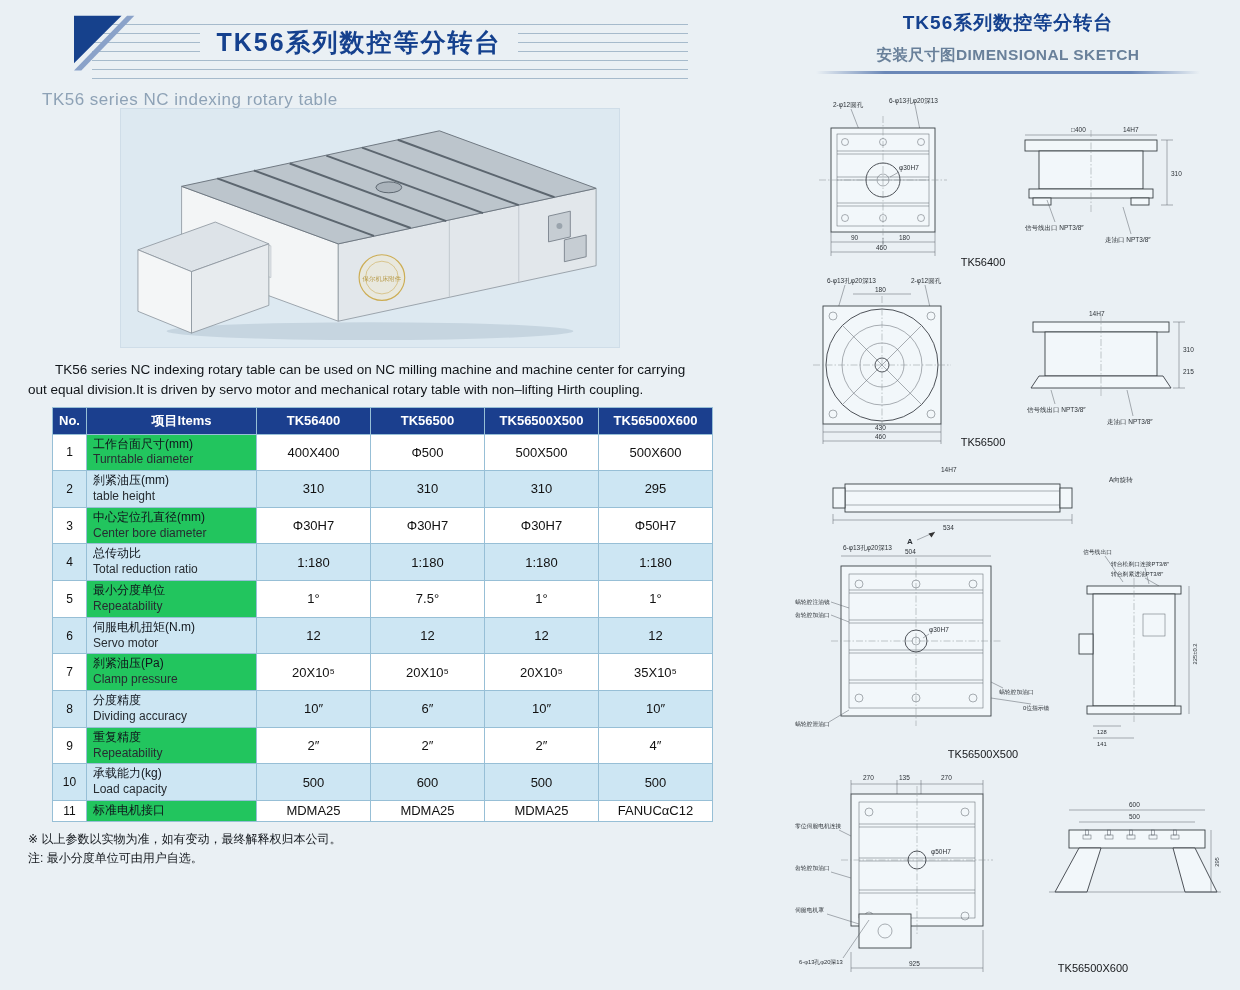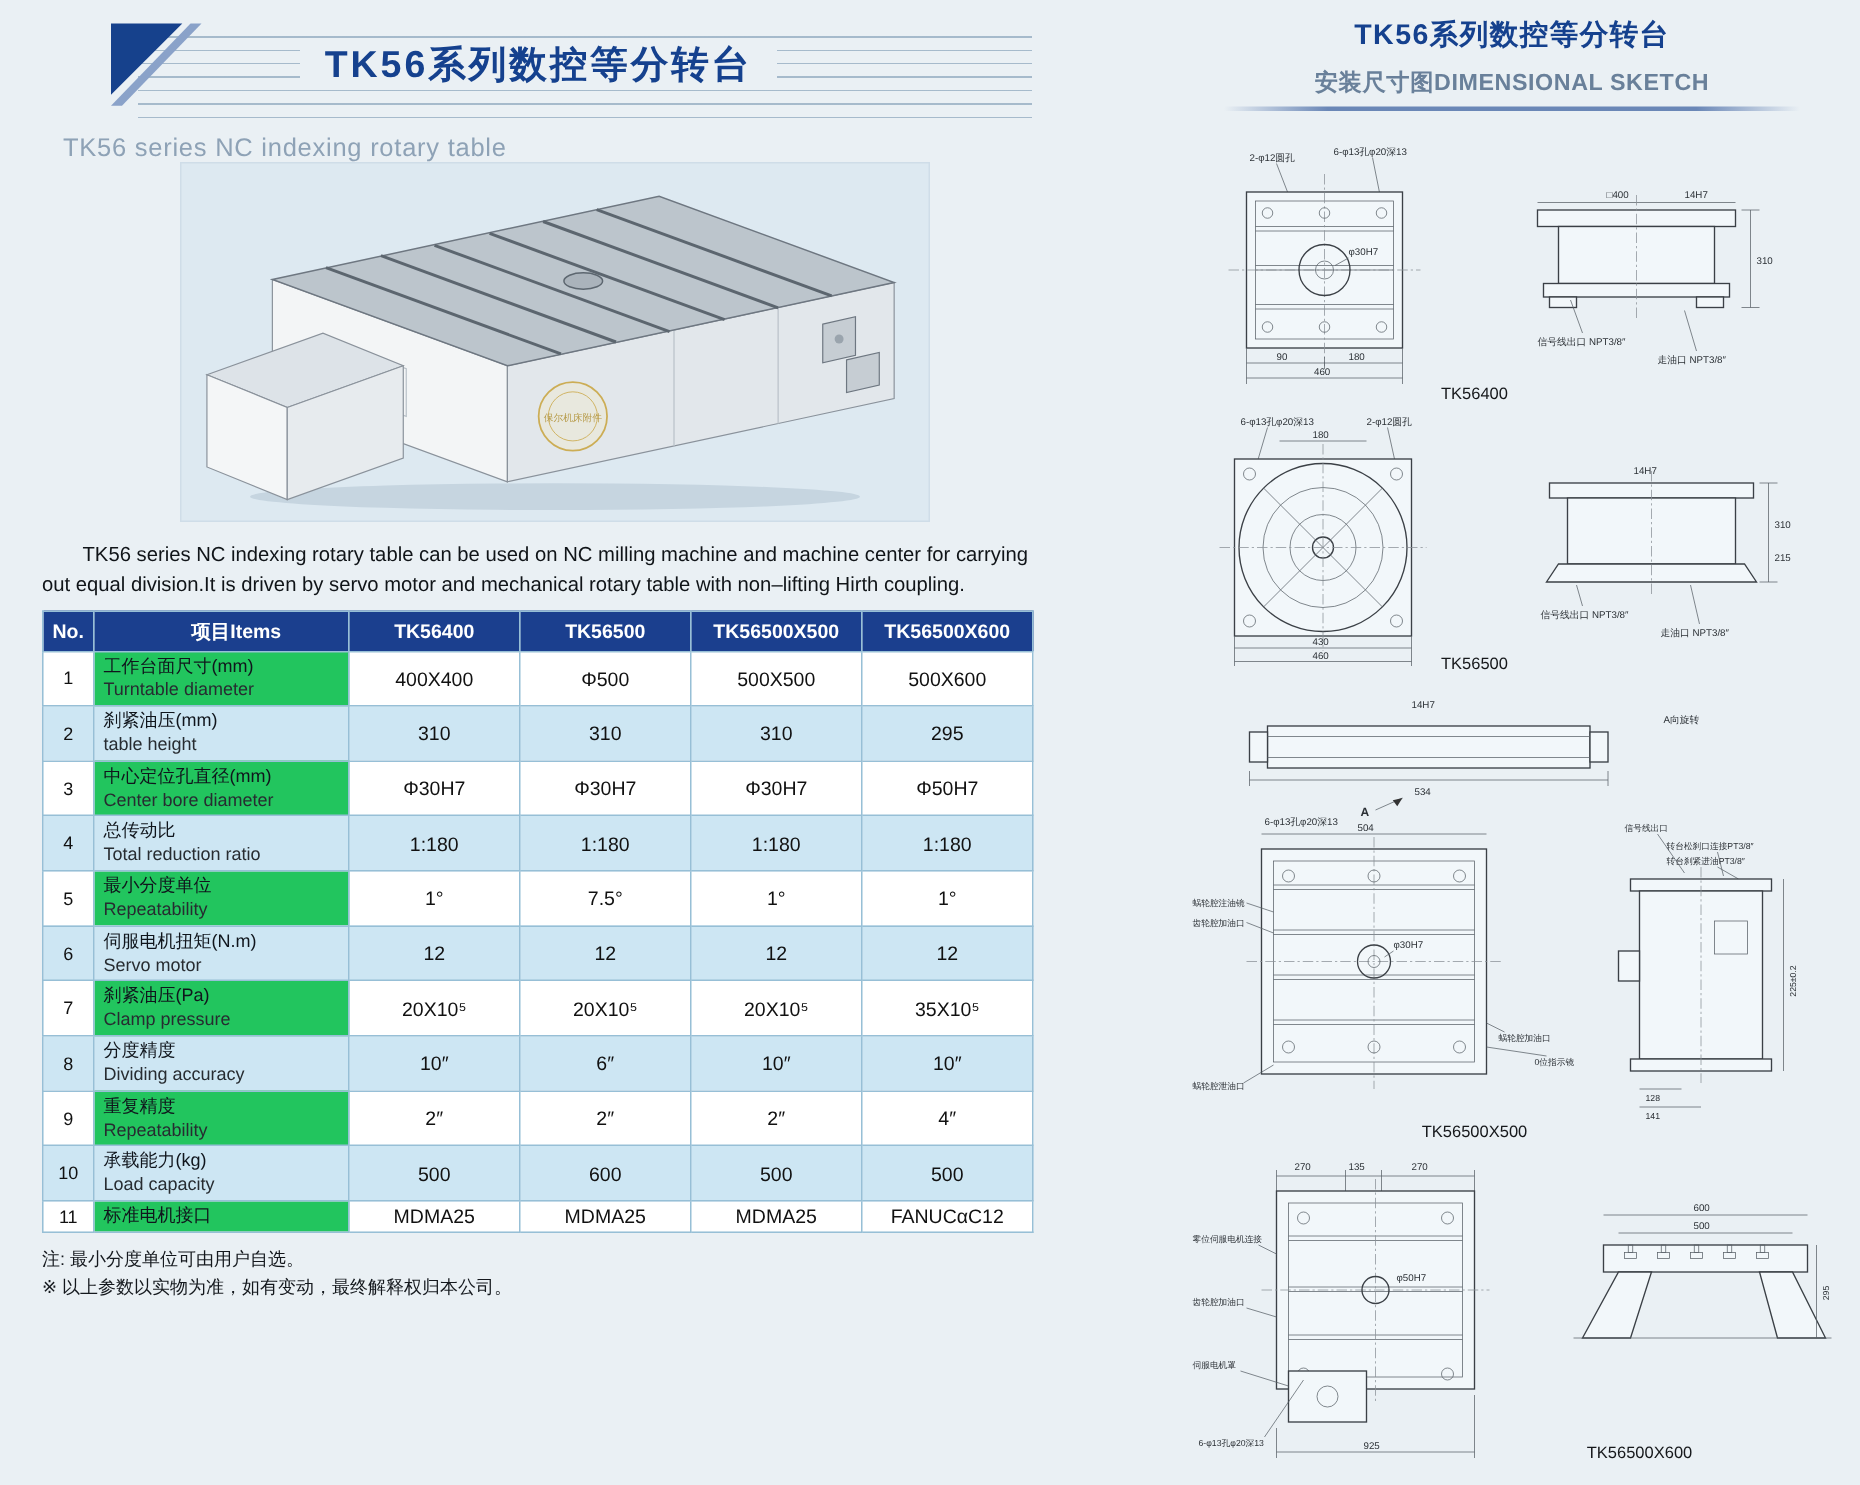--- a/index.html
+++ b/index.html
@@ -39,21 +39,21 @@
     width:500px; height:240px; margin:8px 0 0 92px;
     background:#dde9f1; border:1px solid #cfdde8; position:relative;
   }
   .product-image svg { width:100%; height:100%; display:block; }
 
   
   .desc { margin-top:12px; font-size:13.5px; line-height:1.5; text-indent:2em; color:#101418; }
 
   
   .specs-heading { margin-top:18px; font-size:14px; font-weight:bold; color:#10151c; letter-spacing:.3px; }
-  table.spec-table { border-collapse:collapse; width:660px; margin-top:6px; table-layout:fixed; }
+  table.spec-table { border-collapse:collapse; width:660px; margin-top:6px; table-layout:fixed;margin-left:24px; }
   .spec-table th, .spec-table td { border:1px solid #97bfd6; }
   .spec-table thead th { background:#1b3f8e; color:#fff; font-size:13px; font-weight:bold; height:27px; }
   th.h-no { width:34px; } th.h-item { width:170px;padding-left:20px; } th.h-val { width:114px; }
   td.c-no  { text-align:center; font-size:12px; background:#fff; }
   td.c-item{ padding:2px 6px; font-size:12px; line-height:1.32; background:#22c55e; }
   td.c-item .cn { color:#10151c; }
   td.c-item .en { color:#272c31; }
   td.c-val { text-align:center; font-size:13px; background:#fff; }
   tr.alt td { background:#cde6f3 !important; }
   .notes { margin-top:8px; font-size:12px; line-height:1.6; color:#14181d; }
@@ -265,22 +265,22 @@
           </td>
           <td class="c-val">MDMA25</td>
           <td class="c-val">MDMA25</td>
           <td class="c-val">MDMA25</td>
           <td class="c-val">FANUCαC12</td>
         </tr>
       </tbody>
   </table>
 
   <div class="notes">
+    <div>※ 以上参数以实物为准，如有变动，最终解释权归本公司。</div>
     <div>注: 最小分度单位可由用户自选。</div>
-    <div>※ 以上参数以实物为准，如有变动，最终解释权归本公司。</div>
   </div>
 </div>
 
 <div class="right-col">
   <div class="r-title">TK56系列数控等分转台</div>
   <div class="r-sub">安装尺寸图DIMENSIONAL SKETCH</div>
   <div class="r-sub-rule"></div>
 
   <div class="dwg" style="top:84px;height:178px;">
     <svg viewBox="0 0 430 178">

